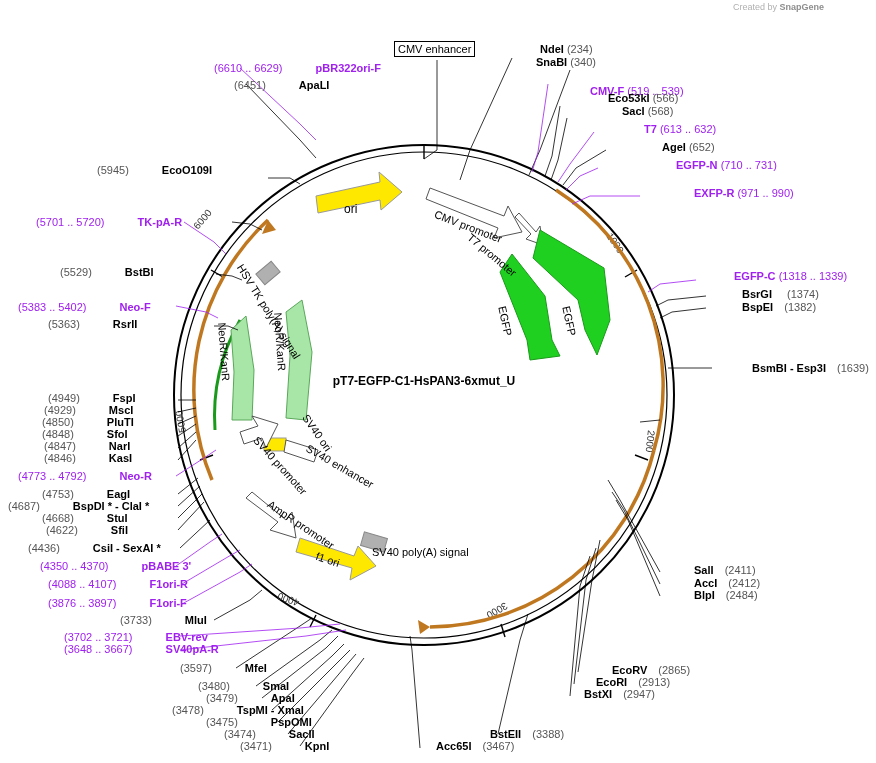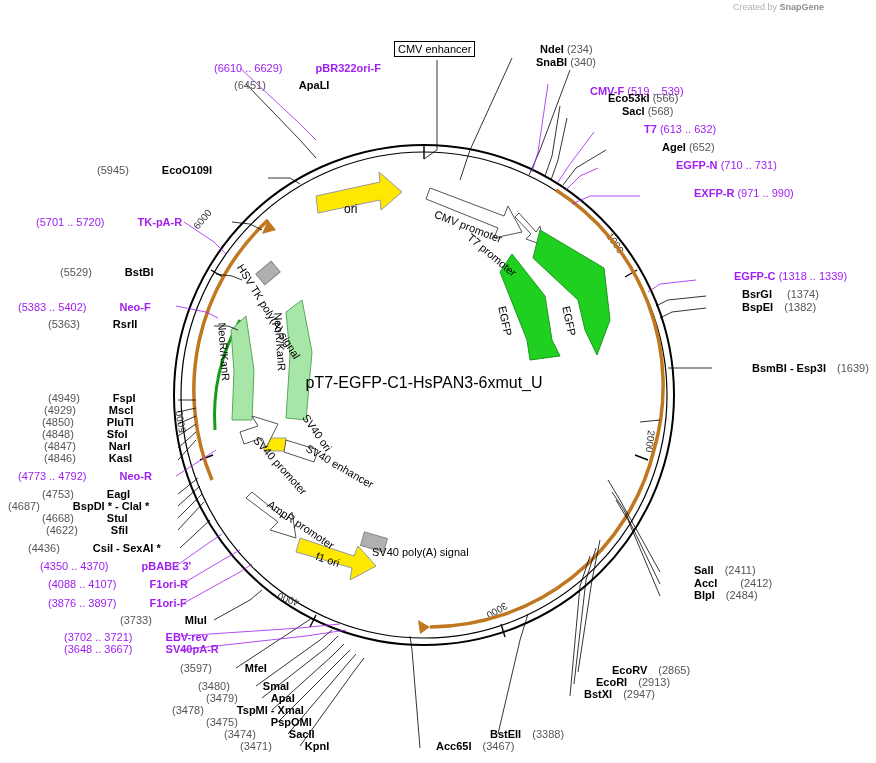--- a/index.html
+++ b/index.html
@@ -9,21 +9,21 @@
     font-family:"Liberation Sans", sans-serif;
     position:relative;
     overflow:hidden;
     color:#000;
   }
   #stage{position:absolute;left:0;top:0;width:832px;height:763px;}
   .lbl{position:absolute;white-space:nowrap;font-size:11px;line-height:12px;}
   .bold{font-weight:bold;padding-left:30px;}
   .pos{color:#555;font-weight:normal;}
   .purple{color:#a020f0;}
-  .mono-title{font-weight:normal;font-size:16px;}
+  .mono-title{font-weight:bold;font-size:12px;}
   .credit{position:absolute;right:8px;top:2px;font-size:9px;color:#b0b0b0;}
   .credit b{color:#8e8e8e;}
   svg{position:absolute;left:0;top:0;}
   .boxed{border:1px solid #000;padding:1px 3px;background:#fff;}
   .ctr{position:absolute;text-align:center;}
 </style>
 </head>
 <body>
 
 <div id="stage">
@@ -392,21 +392,21 @@
     <span class="pos">(3471)</span>
     <span class="bold">KpnI</span>
   </div>
 
   <div class="lbl" style="left:664px;top:564px;">
     <span class="bold">SalI</span>
     <span class="pos" style="margin-left:8px;">(2411)</span>
   </div>
   <div class="lbl" style="left:664px;top:577px;">
     <span class="bold">AccI</span>
-    <span class="pos" style="margin-left:20px;">(2412)</span>
+    <span class="pos" style="margin-left:8px;">(2412)</span>
   </div>
   <div class="lbl" style="left:664px;top:589px;">
     <span class="bold">BlpI</span>
     <span class="pos" style="margin-left:8px;">(2484)</span>
   </div>
   <div class="lbl" style="left:582px;top:664px;">
     <span class="bold">EcoRV</span>
     <span class="pos" style="margin-left:8px;">(2865)</span>
   </div>
   <div class="lbl" style="left:566px;top:676px;">

